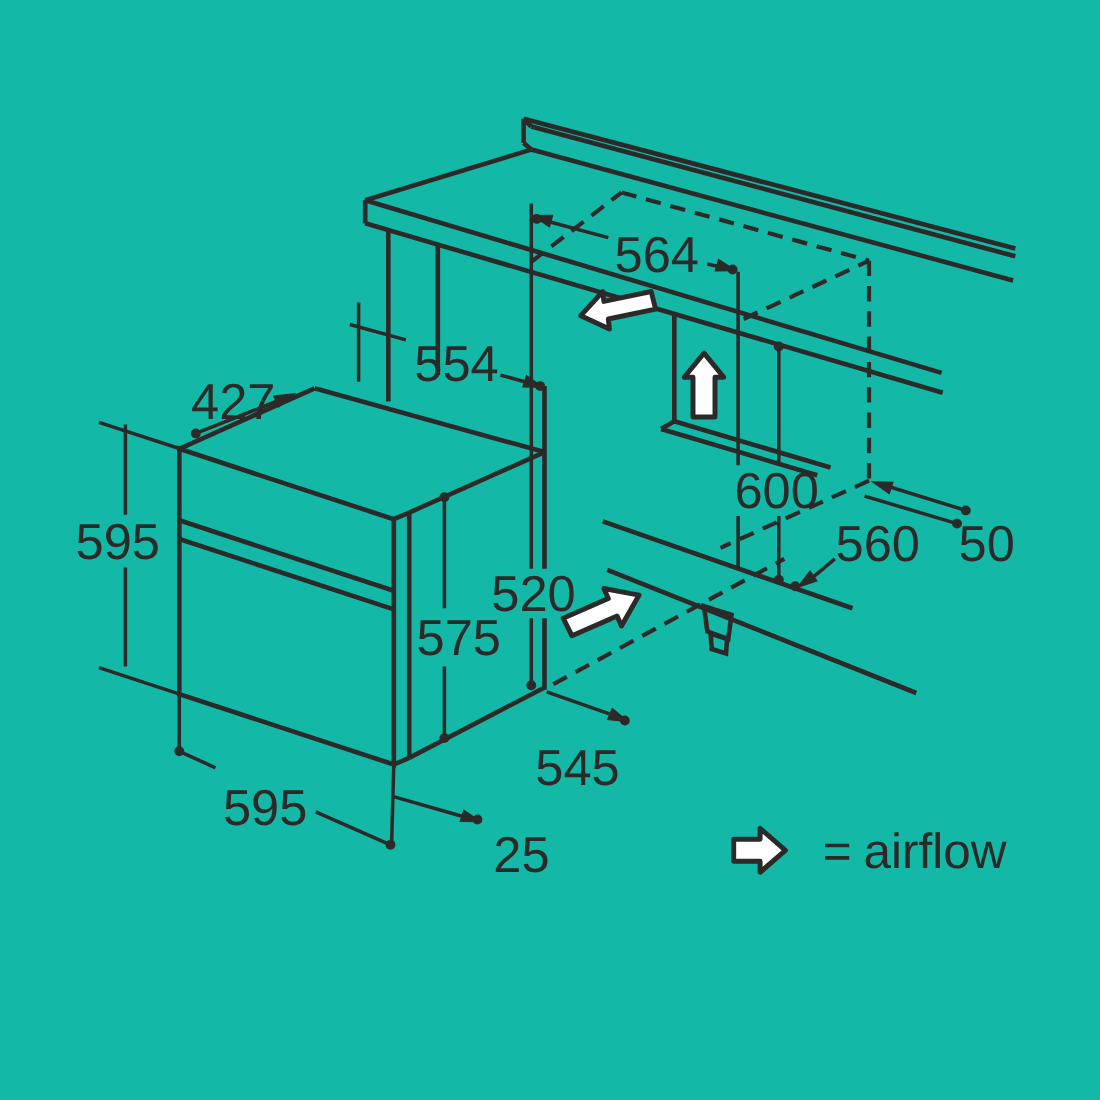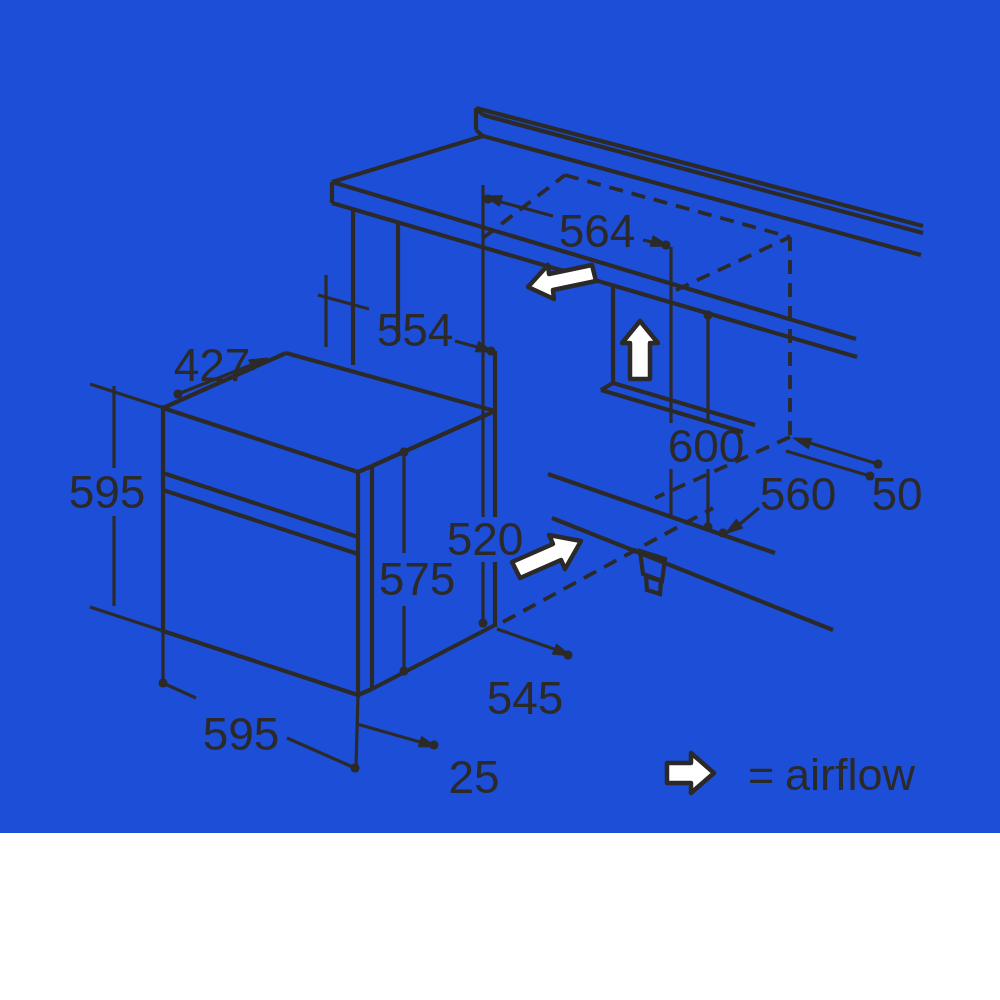--- a/index.html
+++ b/index.html
@@ -1,17 +1,17 @@
 <!DOCTYPE html>
 <html><head>
 <meta charset="utf-8">
 <style>
   html,body{margin:0;padding:0;background:#ffffff;}
   .stage{
-    position:relative;width:1000px;height:833px;background:#1d4ed8;
+    position:relative;width:1000px;height:1000px;background:#14b8a6;
     font-family:"Liberation Sans", sans-serif;
   }
   svg{position:absolute;inset:0;}
   .ink       {stroke:#2b2a29;fill:none;stroke-width:4.2;stroke-linejoin:miter;}
   .thin      {stroke:#2b2a29;fill:none;stroke-width:3.2;}
   .dashed    {stroke:#2b2a29;fill:none;stroke-width:3.8;stroke-dasharray:14 9;}
   .dot       {fill:#2b2a29;stroke:none;}
   .ah        {fill:#2b2a29;stroke:#2b2a29;stroke-width:1;}
   .flow      {fill:#ffffff;stroke:#2b2a29;stroke-width:4.5;stroke-linejoin:round;}
   .dim-text  {fill:#2b2a29;font-size:46px;font-weight:500;text-anchor:middle;}

